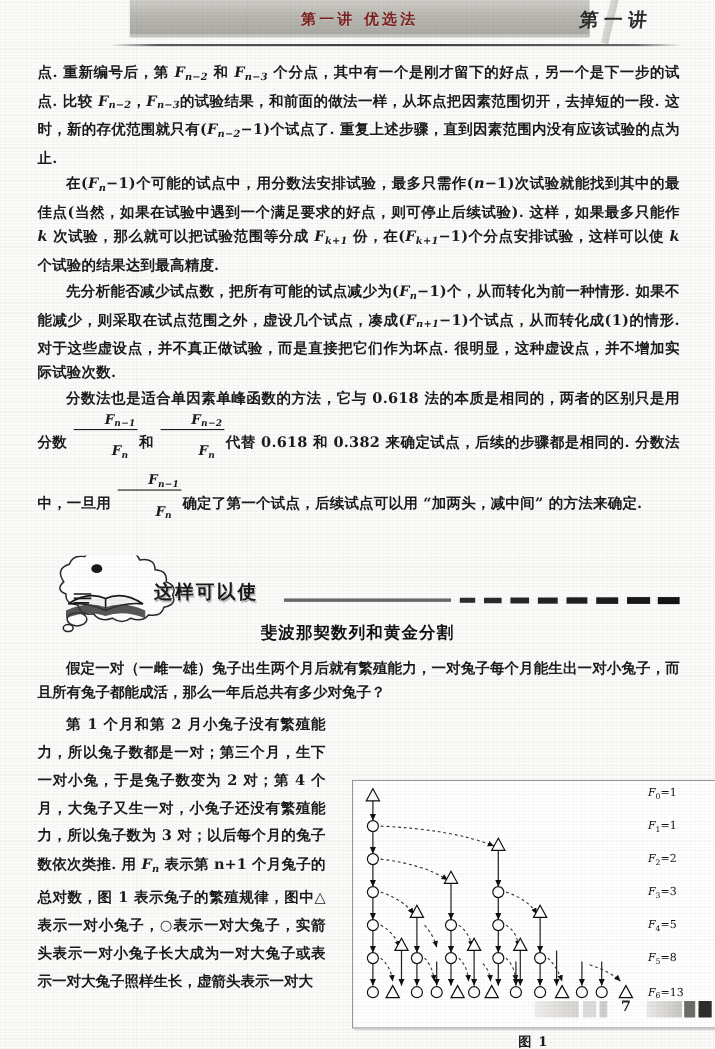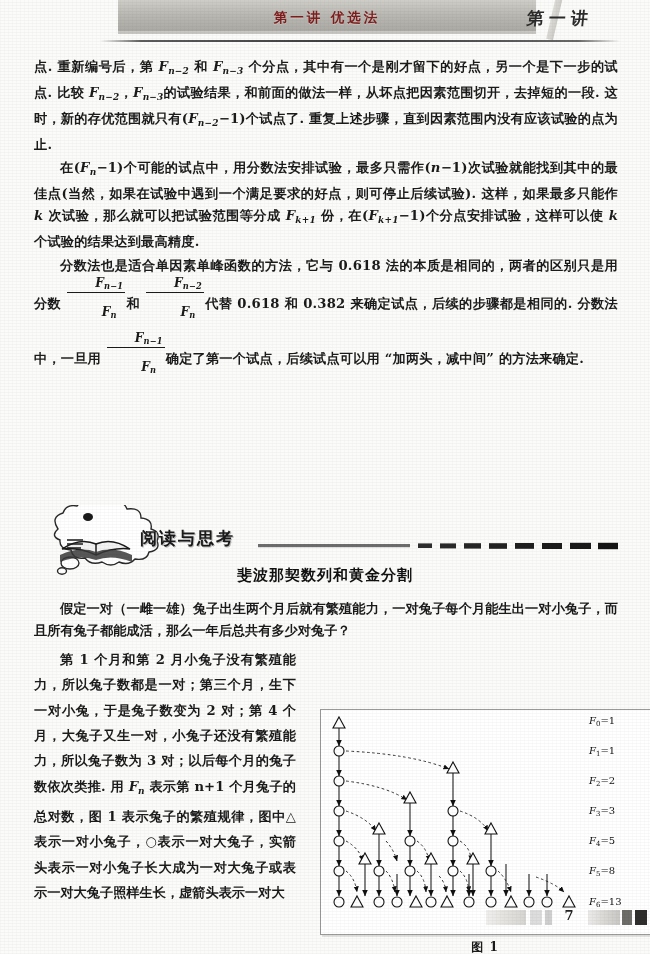--- a/index.html
+++ b/index.html
@@ -148,20 +148,23 @@
       <span>点. 重新编号后，第 </span><i class="v"><span>F</span><span class="sub">n−2</span></i>
       <span>和 </span><i class="v"><span>F</span><span class="sub">n−3</span></i>
       <span>个分点，其中有一个是刚才留下的好点，另一个是下一步的试点. 比较 </span><i class="v"><span>F</span><span class="sub">n−2</span></i><span>，</span><i class="v"><span>F</span><span class="sub">n−3</span></i><span>的试验结果，和前面的做法一样，从坏点把因素范围切开，去掉短的一段. 这时，新的存优范围就只有(</span><i class="v"><span>F</span><span class="sub">n−2</span></i><span>−1)个试点了. 重复上述步骤，直到因素范围内没有应该试验的点为止.</span>
     </p>
 
     <p class="para indent">
       <span>在(</span><i class="v"><span>F</span><span class="sub">n</span></i><span>−1)个可能的试点中，用分数法安排试验，最多只需作(</span><i class="v">n</i><span>−1)次试验就能找到其中的最佳点(当然，如果在试验中遇到一个满足要求的好点，则可停止后续试验). 这样，如果最多只能作 </span><i class="v">k</i><span> 次试验，那么就可以把试验范围等分成 </span><i class="v"><span>F</span><span class="sub">k+1</span></i><span> 份，在(</span><i class="v"><span>F</span><span class="sub">k+1</span></i><span>−1)个分点安排试验，这样可以使 </span><i class="v">k</i><span> 个试验的结果达到最高精度.</span>
     </p>
 
 
+    <p class="para indent">
+      <span>先分析能否减少试点数，把所有可能的试点减少为(</span><i class="v"><span>F</span><span class="sub">n</span></i><span>−1)个，从而转化为前一种情形. 如果不能减少，则采取在试点范围之外，虚设几个试点，凑成(</span><i class="v"><span>F</span><span class="sub">n+1</span></i><span>−1)个试点，从而转化成(1)的情形. 对于这些虚设点，并不真正做试验，而是直接把它们作为坏点. 很明显，这种虚设点，并不增加实际试验次数.</span>
+    </p>
 
     <p class="para indent mathline">
       <span>分数法也是适合单因素单峰函数的方法，它与 0.618 法的本质是相同的，两者的区别只是用分数 </span><span class="frac"><span class="top"><i class="v"><span>F</span><span class="sub">n−1</span></i></span><span class="bar"></span><span class="bot"><i class="v"><span>F</span><span class="sub">n</span></i></span></span><span>和 </span><span class="frac"><span class="top"><i class="v"><span>F</span><span class="sub">n−2</span></i></span><span class="bar"></span><span class="bot"><i class="v"><span>F</span><span class="sub">n</span></i></span></span><span>代替 0.618 和 0.382 来确定试点，后续的步骤都是相同的.  分数法中，一旦用 </span><span class="frac"><span class="top"><i class="v"><span>F</span><span class="sub">n−1</span></i></span><span class="bar"></span><span class="bot"><i class="v"><span>F</span><span class="sub">n</span></i></span></span><span>确定了第一个试点，后续试点可以用 “加两头，减中间” 的方法来确定.</span>
     </p>
   </div>
 
   <div class="banner">
     <svg class="cloud" viewBox="0 0 210 70">
       <g fill="#ffffff" stroke="#2a2a2a" stroke-width="1.4">
         <path d="M18 24 q-8 -12 5 -16 q3 -9 14 -7 q6 -8 16 -4 q9 -7 18 1 q12 -4 16 6
@@ -174,21 +177,21 @@
       <g stroke="#1a1a1a" stroke-width="1.5" fill="none">
         <path d="M22 44 q18 -12 34 -5 q16 -7 34 5 q-16 -2 -34 6 q-18 -8 -34 -6 z" fill="#f2f2f2"></path>
         <path d="M56 39 L56 50"></path>
         <path d="M27 35 h16 M27 39 h16 M27 43 h14"></path>
       </g>
       <g fill="#1a1a1a">
         <ellipse cx="48" cy="12" rx="5" ry="4"></ellipse>
       </g>
       <path d="M20 50 q20 -9 36 -3 q16 -6 36 3 l0 7 q-20 -8 -36 -2 q-16 -6 -36 2 z" fill="#3a3a3a" opacity=".85"></path>
     </svg>
-    <div class="banner-label">阅读与思考</div>
+    <div class="banner-label">这样可以使</div>
     <svg class="dashline" viewBox="0 0 360 12">
       <rect x="0" y="4" width="152" height="3.2" fill="#6d6d6d"></rect>
       <rect x="160" y="3.4" width="14" height="4.6" fill="#2e2e2e"></rect>
       <rect x="182" y="3.4" width="16" height="5" fill="#2a2a2a"></rect>
       <rect x="206" y="3.2" width="17" height="5.4" fill="#262626"></rect>
       <rect x="231" y="3.2" width="18" height="5.6" fill="#222"></rect>
       <rect x="257" y="3" width="19" height="5.8" fill="#1f1f1f"></rect>
       <rect x="284" y="3" width="20" height="6" fill="#1c1c1c"></rect>
       <rect x="312" y="2.8" width="21" height="6.2" fill="#191919"></rect>
       <rect x="340" y="2.8" width="20" height="6.4" fill="#151515"></rect>

